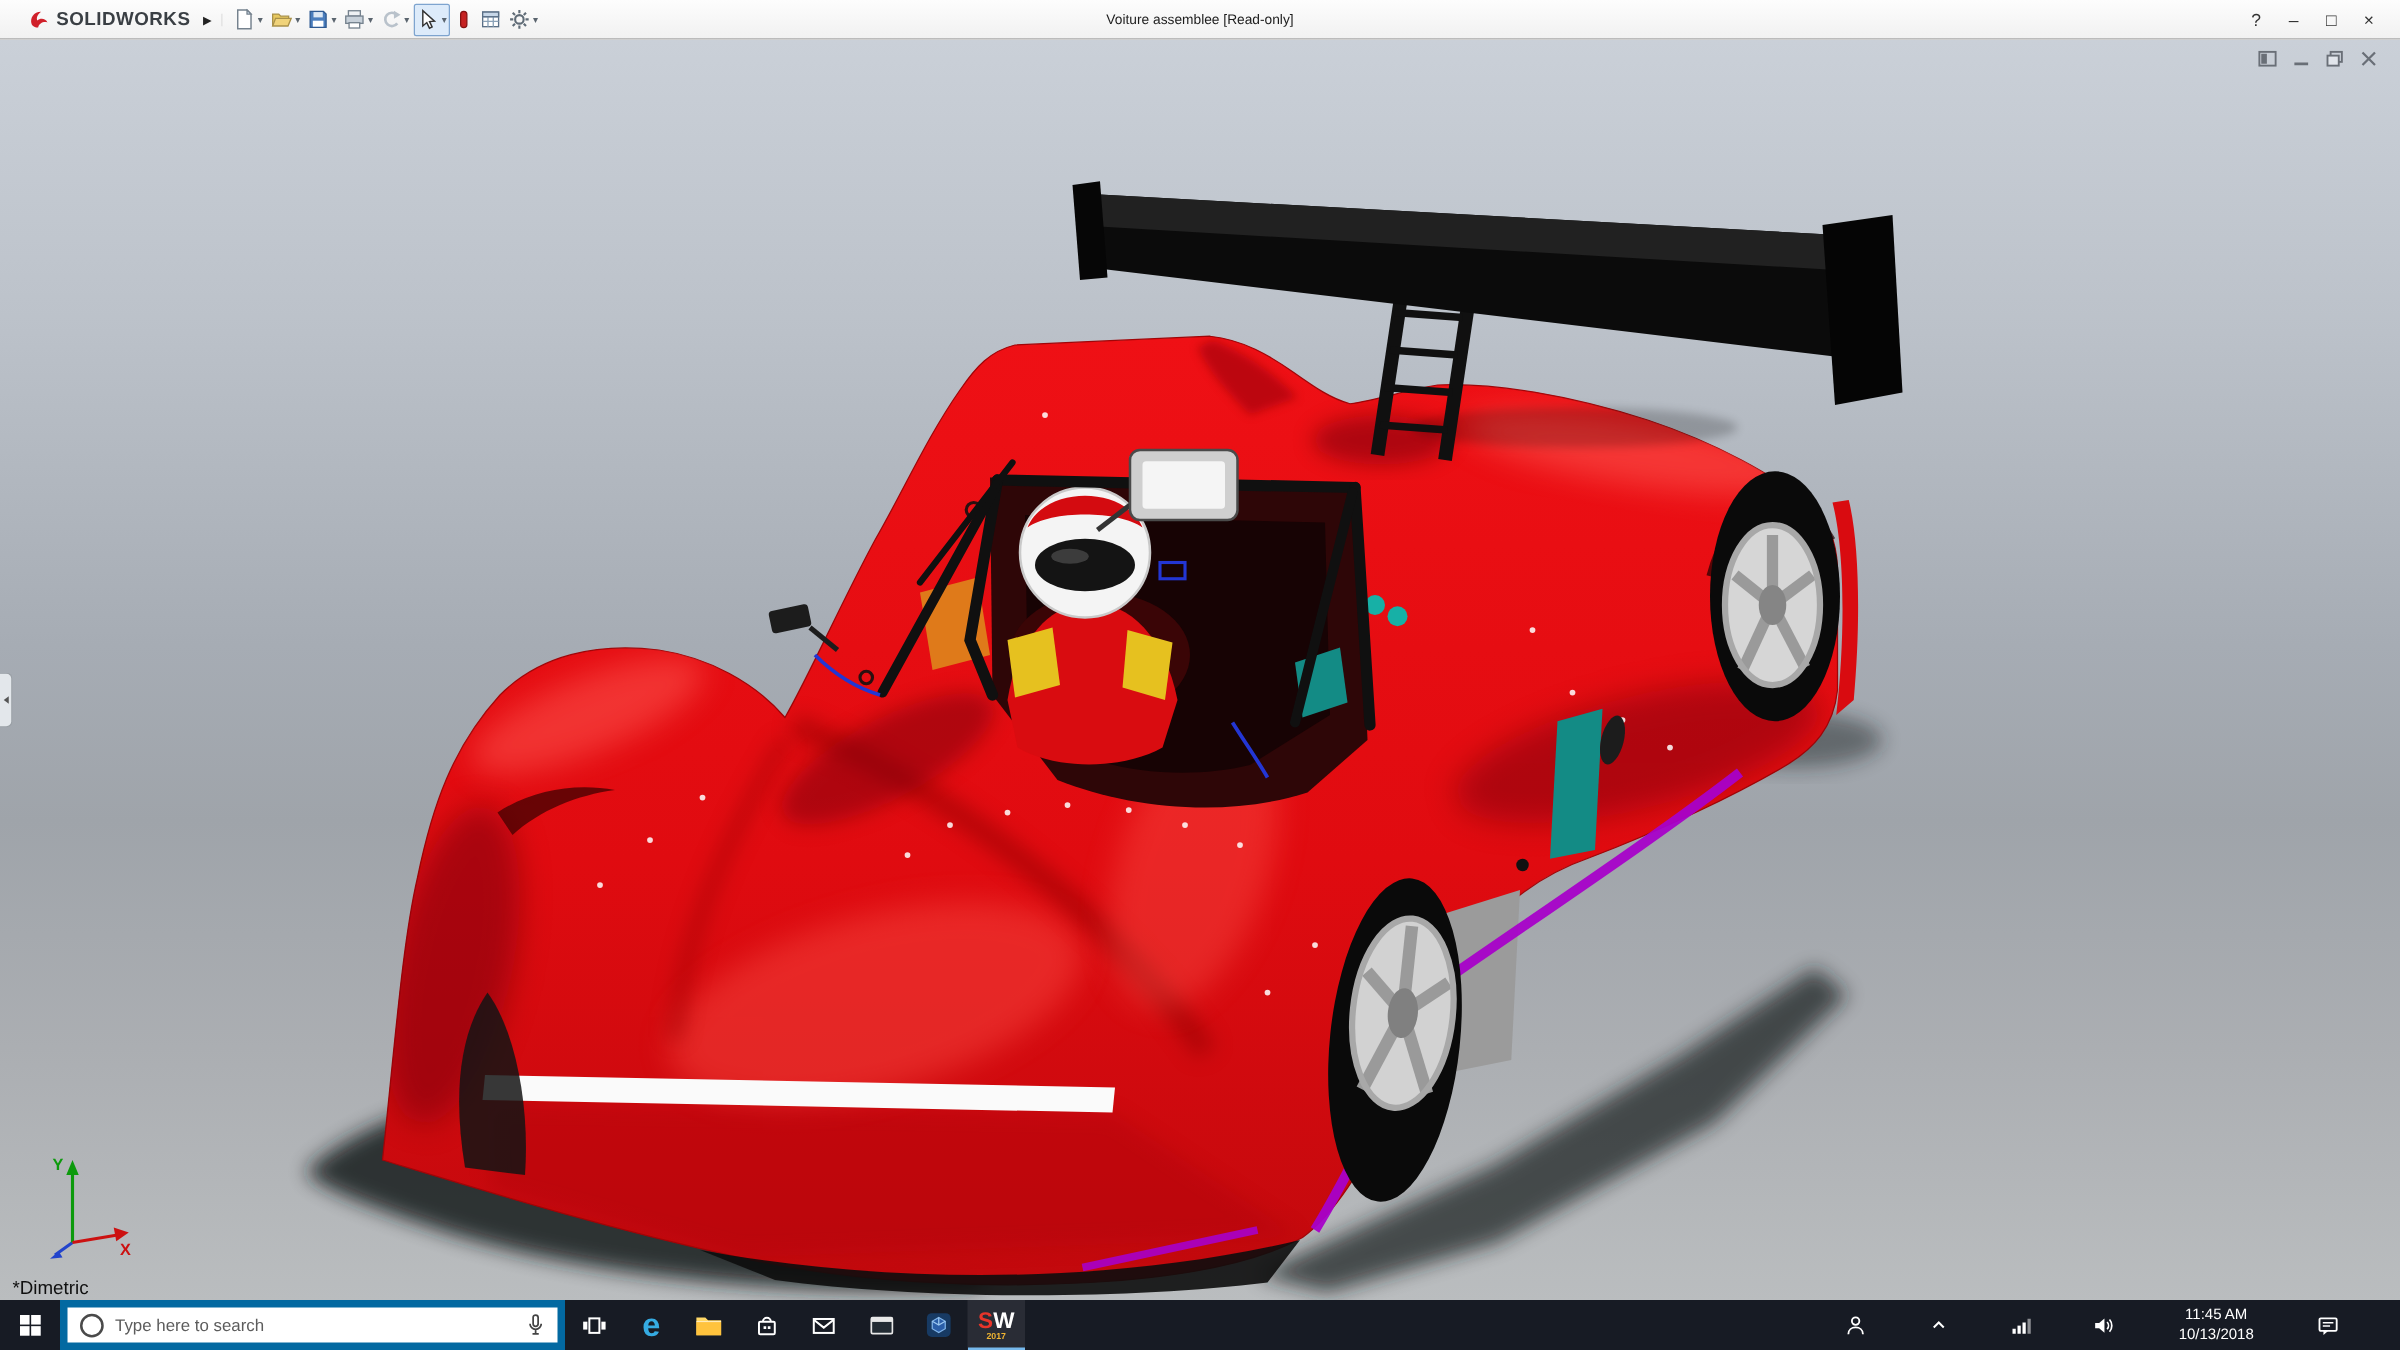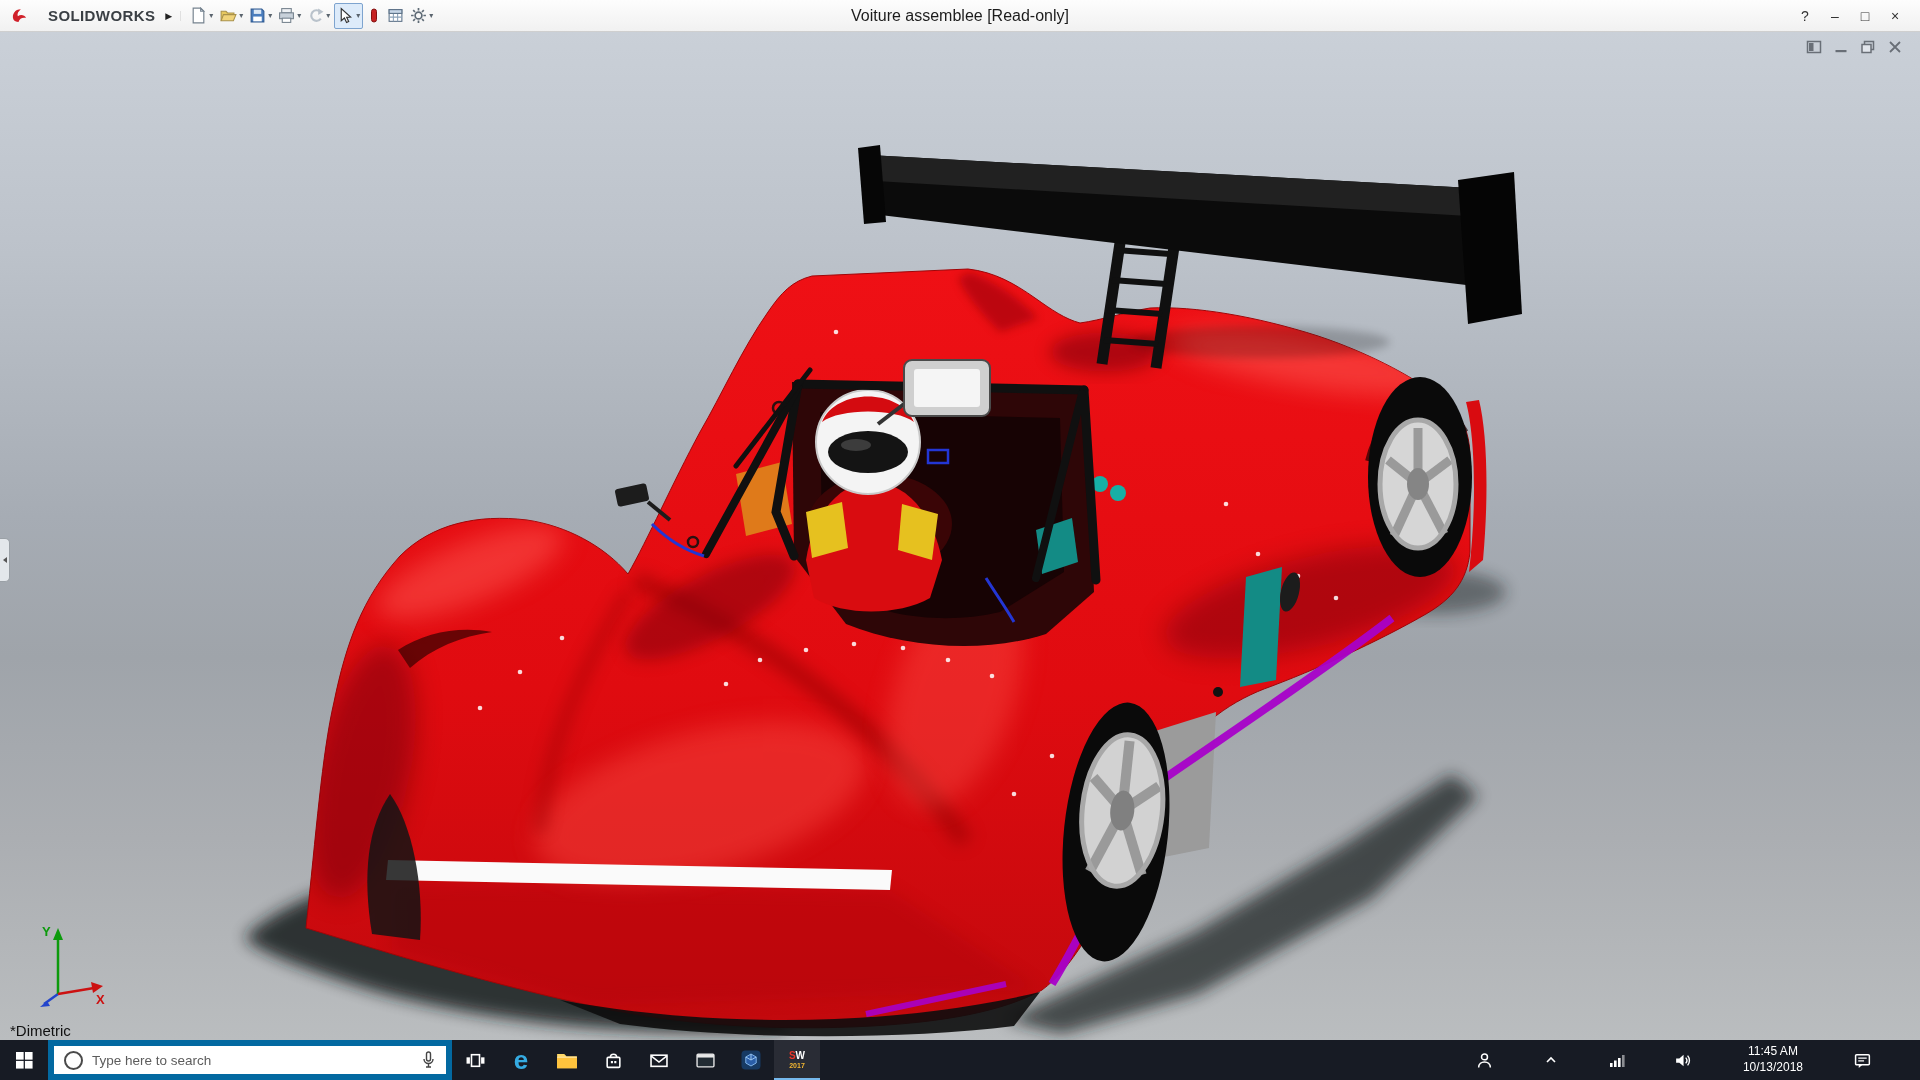--- a/index.html
+++ b/index.html
@@ -3,28 +3,28 @@
 <meta charset="utf-8">
 <style>
   * { box-sizing: border-box; margin: 0; padding: 0; }
   html,body { width:1920px; height:1080px; overflow:hidden;
     font-family:"Liberation Sans", sans-serif; background:#000; }
 
   
   .titlebar { height:32px; background:linear-gradient(#fdfdfd,#f1f1f1);
     border-bottom:1px solid #cfcfcf; display:flex; align-items:center;
     position:relative; }
-  .brand { display:flex; align-items:center; gap:18px; padding:0 8px 0 10px; }
+  .brand { display:flex; align-items:center; gap:3px; padding:0 8px 0 10px;margin-left:12px; }
   .brand-text { font-size:15px; font-weight:bold; color:#3a3f44; letter-spacing:.4px; }
   .flyout { font-size:9px; color:#222; padding:0 8px 0 2px; border-right:1px solid #e0e0e0; margin-right:6px; cursor:default; }
   .tb-btn { display:flex; align-items:center; height:26px; padding:0 2px; margin:0 1px; border-radius:2px; }
   .tb-btn.pressed { background:#ddebfa; border:1px solid #7ea4cf; }
   .dd { font-size:8px; color:#5a646e; margin-left:2px; }
   .title-center { position:absolute; left:50%; transform:translateX(-50%);
-    font-size:16px; color:#1c1c1c; white-space:nowrap; }
+    font-size:11px; color:#1c1c1c; white-space:nowrap; }
   .win-controls { margin-left:auto; display:flex; align-items:center; gap:0; padding-right:10px; }
   .win-controls span { width:30px; text-align:center; font-size:14px; color:#333; cursor:default; }
 
   
   .viewport { position:relative; height:1008px; overflow:hidden;
     background:linear-gradient(180deg,#cad0d8 0%, #bcc2ca 22%, #a6acb4 48%,
       #9fa4aa 62%, #abaeb2 80%, #babdbf 100%); }
   .car-svg { position:absolute; inset:0; width:100%; height:100%; display:block; }
 
   .doc-controls { position:absolute; top:6px; right:16px; display:flex; gap:9px; }
@@ -43,21 +43,21 @@
   .taskbar { height:40px; background:#171b24; display:flex; align-items:stretch; color:#fff; }
   .tb-start { width:48px; display:flex; align-items:center; justify-content:center; }
   .search-box { width:404px; background:#ffffff; border:6px solid #0369a1;
     display:flex; align-items:center; gap:9px; padding:0 10px; }
   .search-circle { width:19px; height:19px; border:2px solid #4a4a4a; border-radius:50%; flex:none; }
   .search-text { color:#5c5c5c; font-size:13.5px; flex:1; white-space:nowrap; }
   .tb-app { width:46px; display:flex; align-items:center; justify-content:center; position:relative; }
   .tb-app.running { background:rgba(255,255,255,.08); box-shadow:inset 0 -2px 0 #76b9ed; }
   .edge-e { font-size:26px; font-weight:bold; color:#35abe2; line-height:1; }
   .sw-app { display:flex; flex-direction:column; align-items:center; line-height:1; }
-  .sw-app .swt { font-size:10px; font-weight:bold; color:#fff; }
+  .sw-app .swt { font-size:18px; font-weight:bold; color:#fff; }
   .sw-app .swt::first-letter { color:#e8352a; }
   .sw-app .swy { font-size:7px; font-weight:bold; color:#f2b632; margin-top:1px; }
   .tray { margin-left:auto; display:flex; align-items:center;gap:36px; }
   .tray-icon { width:30px; height:40px; display:flex; align-items:center; justify-content:center; }
   .clock { text-align:center; font-size:12px; line-height:1.3; padding:0 9px; color:#fff; }
   .show-desktop { width:6px; border-left:1px solid rgba(255,255,255,.25); }
 </style>
 </head>
 <body>
 

